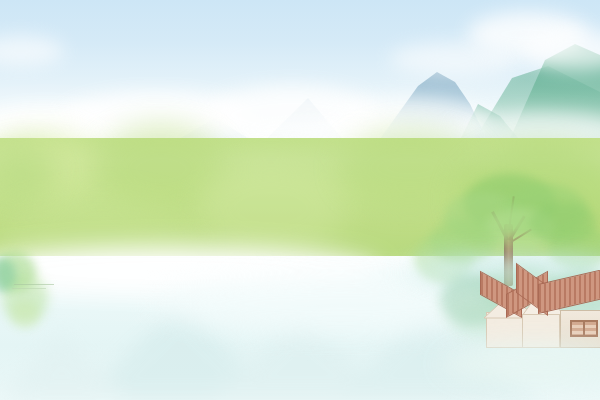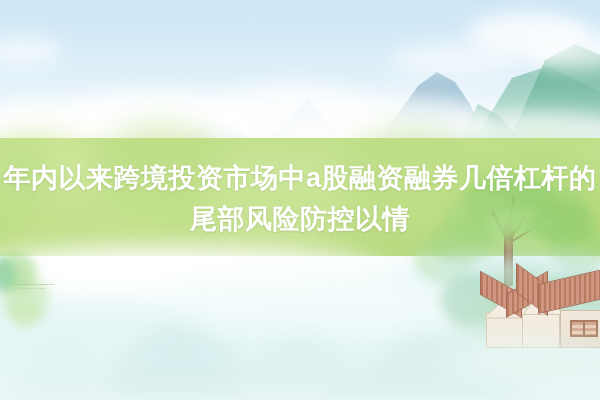--- a/index.html
+++ b/index.html
@@ -298,16 +298,14 @@
       <div class="roof-slab" style="left:-2px; top:2px; width:32px; height:30px;
                   transform:skewY(36deg); transform-origin:right top;"></div>
 
       <div class="roof-slab" style="left:20px; top:0px; width:72px; height:30px;
                   transform:skewY(-13deg); transform-origin:left top;"></div>
     </div>
   </div>
 
   <div class="mist" style="left:440px; top:344px; width:190px; height:40px; background:#e8f6f2; opacity:.85;"></div>
 
-  <div class="title">年内以来跨境投资市场中a股融资融券几倍杠杆的
-尾部风险防控以情</div>
 
 </div>
 
 </body></html>

